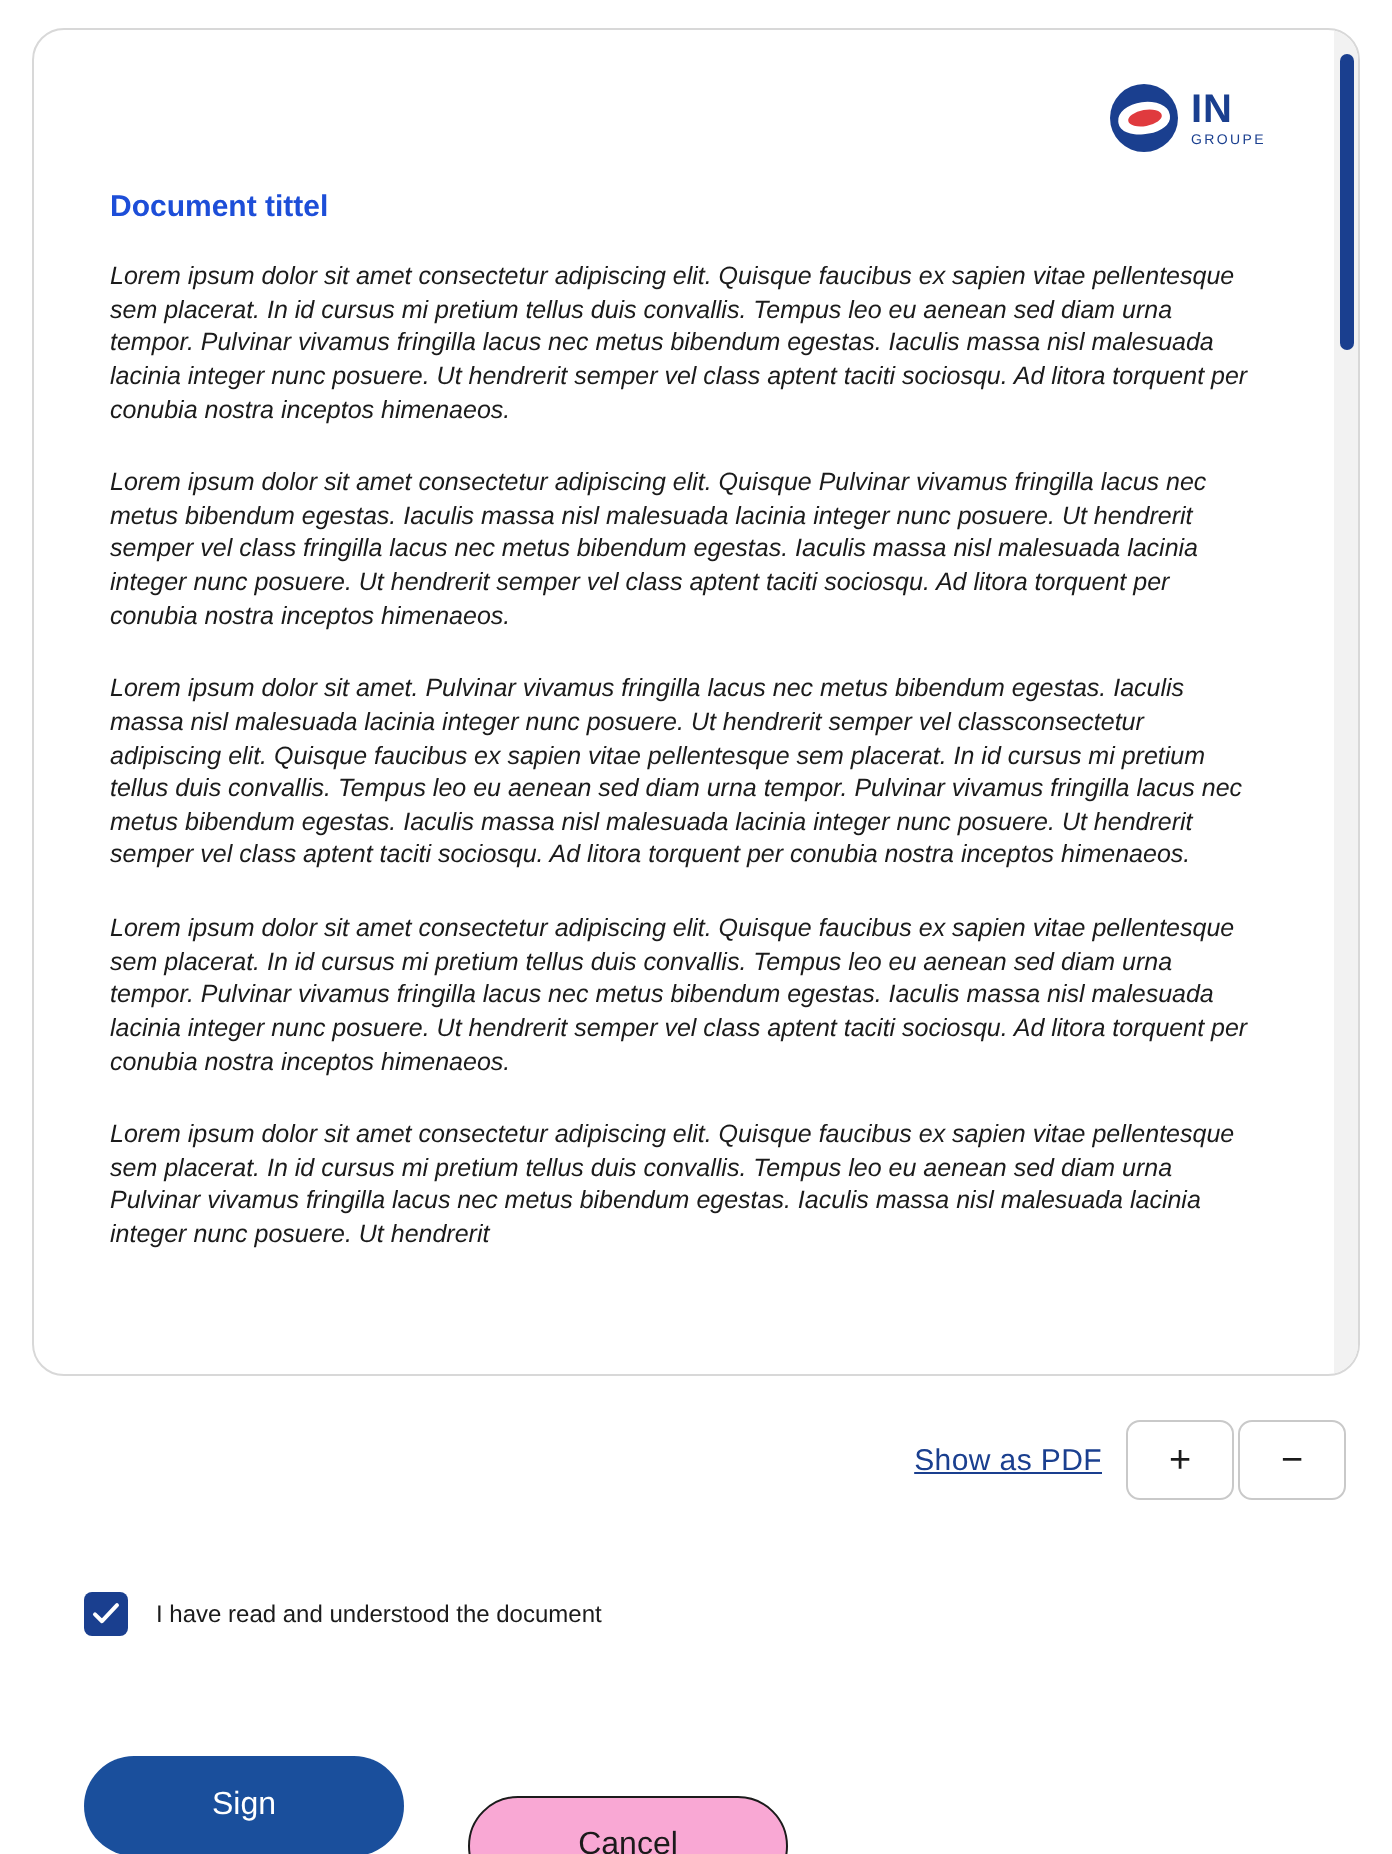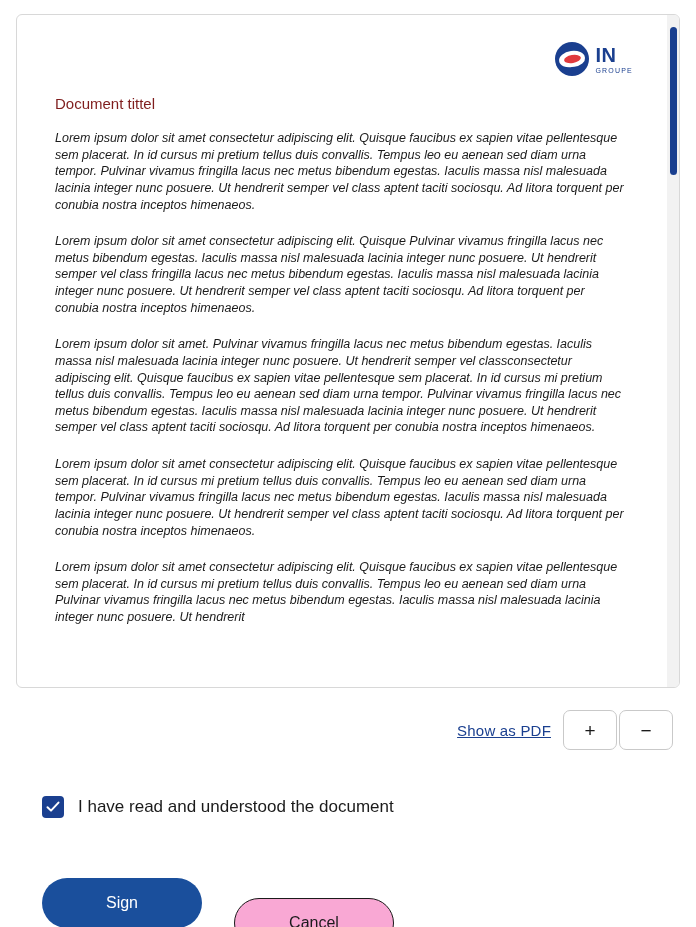--- a/index.html
+++ b/index.html
@@ -23,21 +23,21 @@
     background: #ffffff;
   }
 
   
   .doc-viewer {
     position: relative;
     width: 664px;
     height: 674px;
     box-sizing: border-box;
     border: 1px solid #d8d8d8;
-    border-radius: 6px;
+    border-radius: 16px;
     background: #ffffff;
     overflow: hidden;
   }
   .doc-page {
     position: absolute;
     top: 0;
     left: 0;
     right: 12px;
     bottom: 0;
     overflow: hidden;
@@ -97,22 +97,22 @@
     letter-spacing: 0.5px;
   }
   .logo-groupe {
     font-size: 7px;
     color: #1a3f8f;
     letter-spacing: 1.2px;
     margin-top: 2px;
   }
   .doc-title {
     font-size: 15px;
-    font-weight: normal;
-    color: #7f1d1d;
+    font-weight: bold;
+    color: #1d4ed8;
     margin: 14px 0 18px 14px;
   }
   .doc-body {
     margin: 0 14px 0 14px;
     font-style: italic;
   }
   .doc-body p {
     font-size: 12.5px;
     line-height: 1.33;
     color: #1b1b1b;
@@ -188,21 +188,21 @@
     position: relative;
     flex: none;
     cursor: pointer;
   }
   .checkbox svg {
     position: absolute;
     top: 4px;
     left: 4px;
   }
   .checkbox-label {
-    font-size: 17px;
+    font-size: 12px;
     color: #1b1b1b;
   }
 
   
   .actions {
     display: flex;
     align-items: center;
     gap: 32px;
     margin: 40px 0 0 26px;
   }

